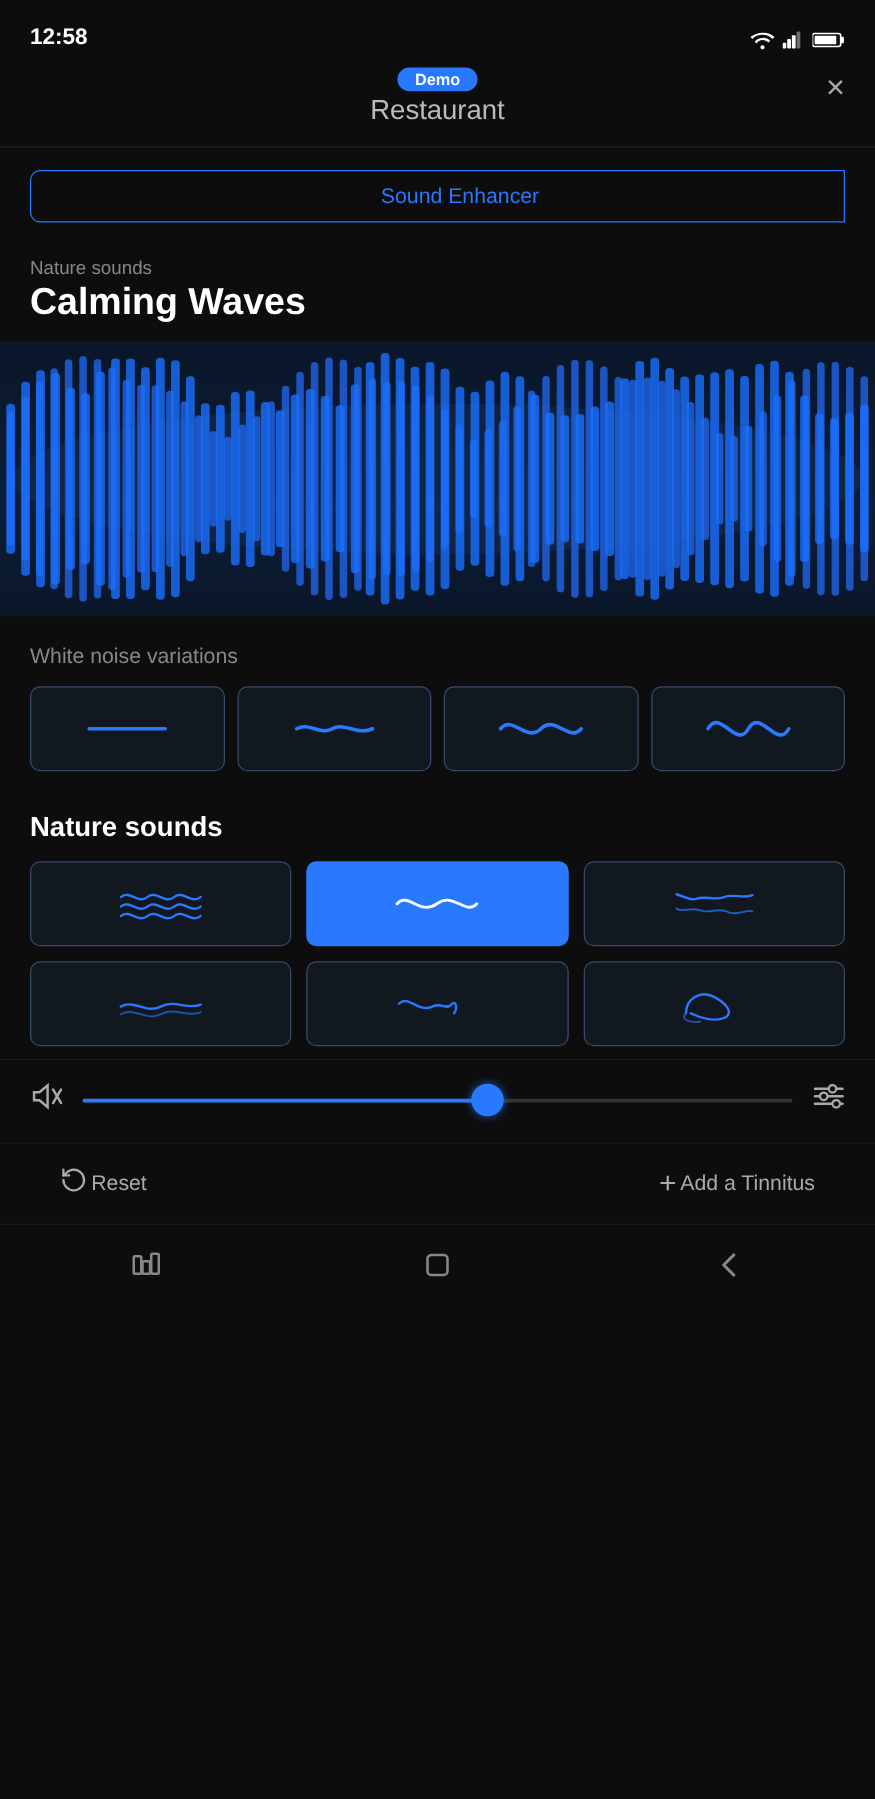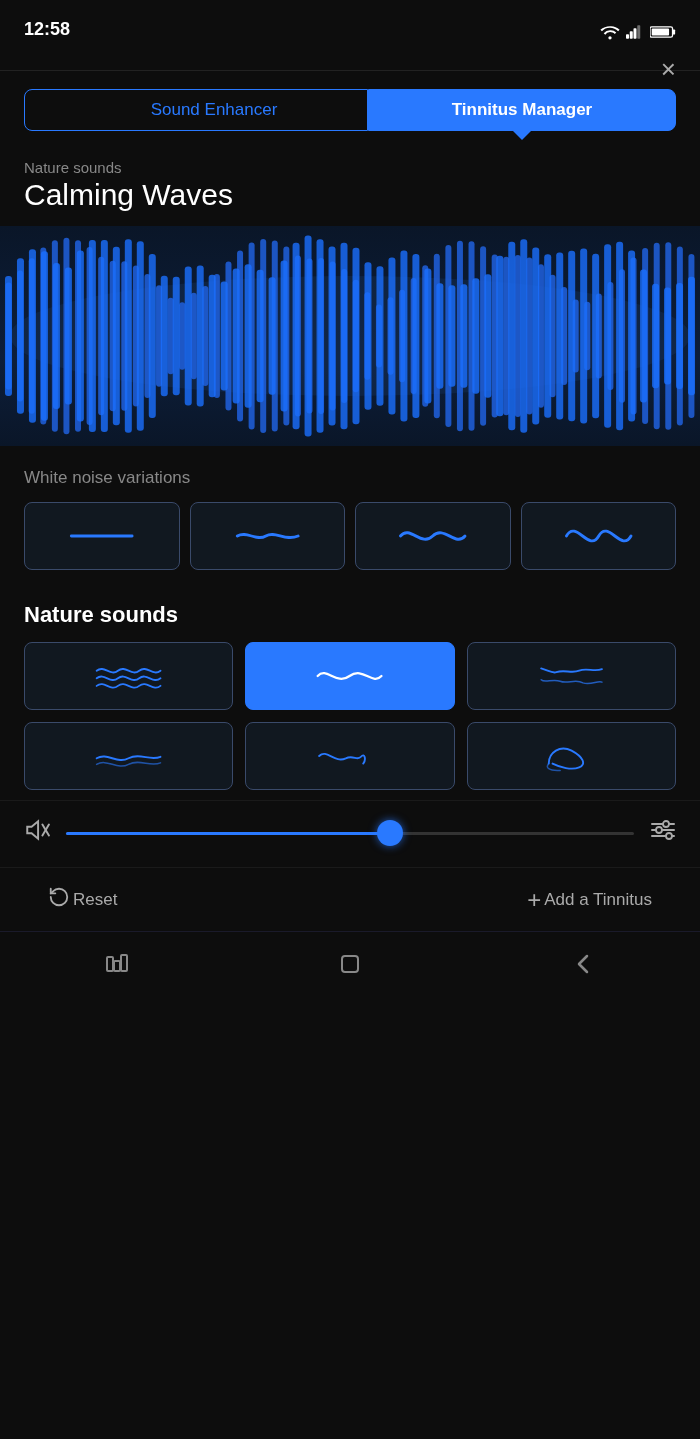--- a/index.html
+++ b/index.html
@@ -124,21 +124,21 @@
       padding: 18px 24px 4px;
     }
     .nature-label-small {
       color: #888;
       font-size: 15px;
       margin-bottom: 2px;
     }
     .nature-label-big {
       color: #fff;
       font-size: 30px;
-      font-weight: 400;
+      font-weight: 700;
     }
 
     
     .waveform-container {
       width: 100%;
       height: 220px;
       position: relative;
       overflow: hidden;
       margin-top: 10px;
       background: linear-gradient(to bottom, #0a1628 0%, #0d1e3a 60%, #0a1628 100%);
@@ -303,28 +303,31 @@
 
     <svg width="26" height="14" viewBox="0 0 30 14" fill="white">
       <rect x="0" y="1" width="26" height="12" rx="2" stroke="white" stroke-width="1.5" fill="none"></rect>
       <rect x="26" y="4" width="3" height="6" rx="1" fill="white"></rect>
       <rect x="2" y="3" width="20" height="8" rx="1" fill="white"></rect>
     </svg>
   </div>
 </div>
 
 <div class="header">
+  <div class="header-center">
+    <span class="demo-badge">Demo</span>
+    <span class="header-title">Restaurant</span>
+  </div>
   <button class="close-btn">×</button>
 </div>
 
 <div class="divider"></div>
 
 <div class="tabs-container">
   <div class="tab tab-sound-enhancer">Sound Enhancer</div>
-  <div class="tab tab-tinnitus">Tinnitus Manager</div>
 </div>
 
 <div class="nature-label-section">
   <div class="nature-label-small">Nature sounds</div>
   <div class="nature-label-big">Calming Waves</div>
 </div>
 
 <div class="waveform-container">
   <svg class="waveform-svg" viewBox="0 0 700 220" preserveAspectRatio="none">
     <defs>

